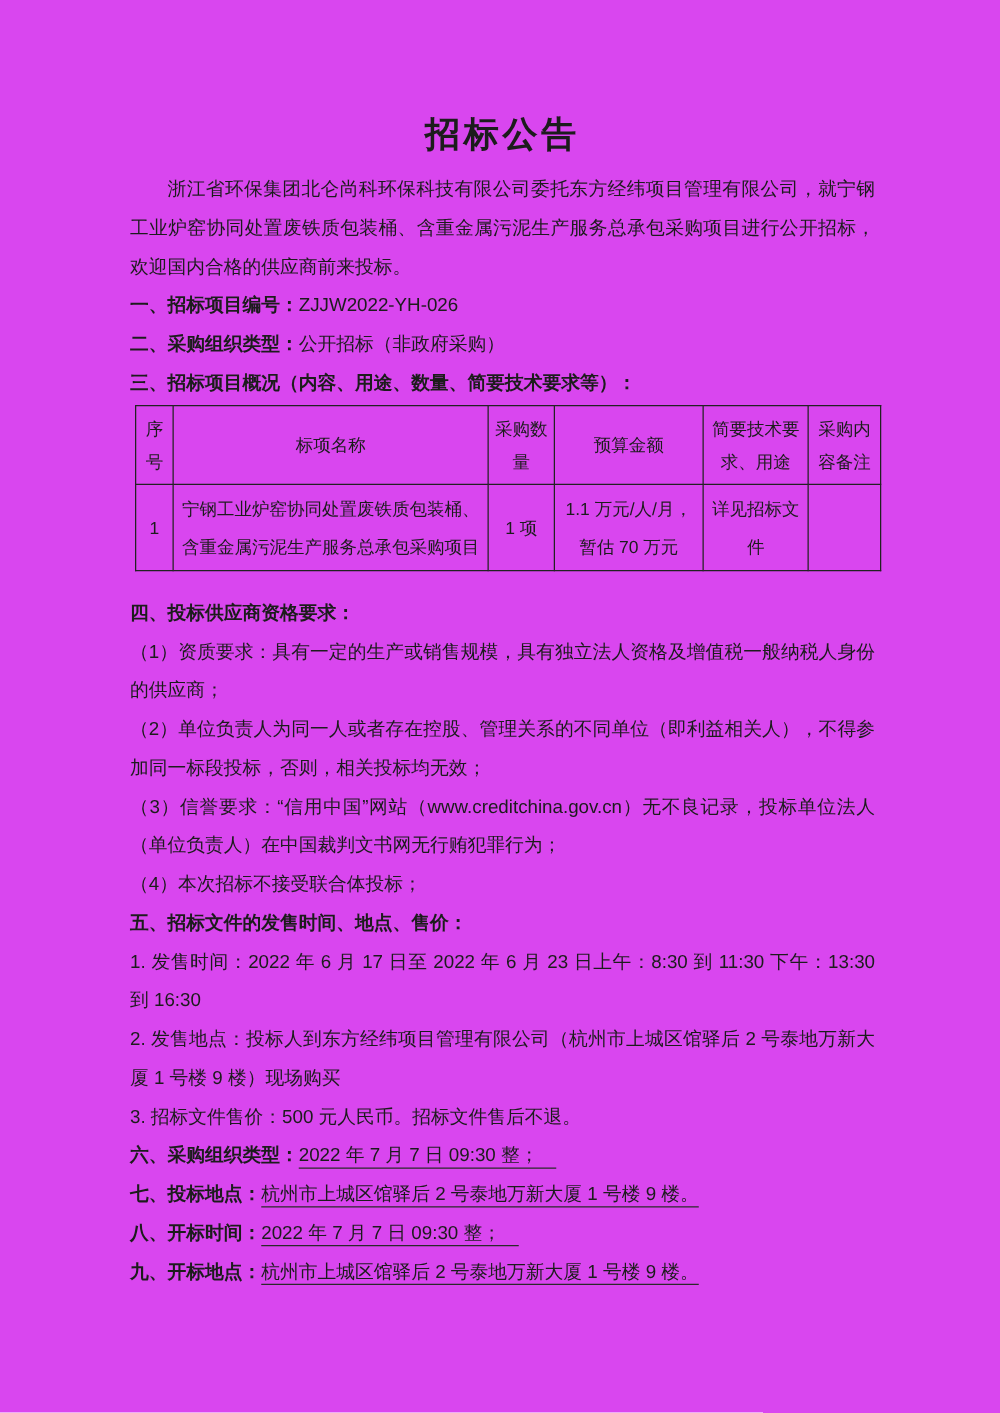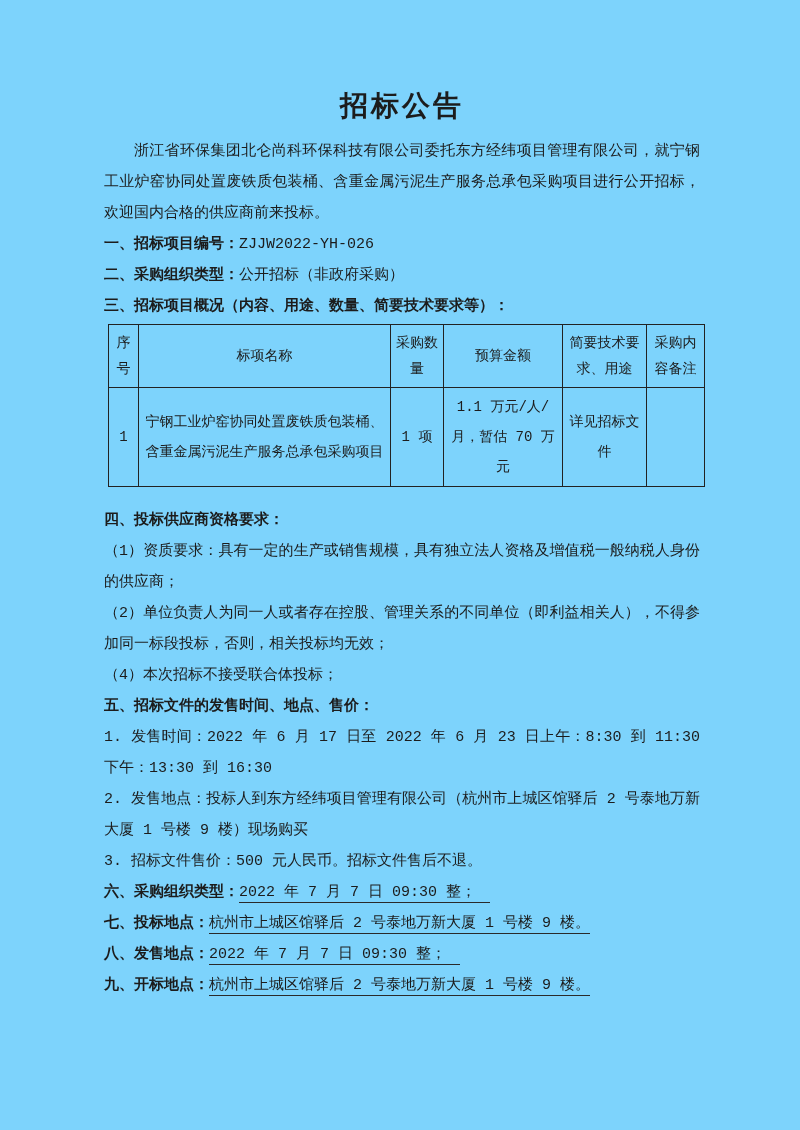--- a/index.html
+++ b/index.html
@@ -1,20 +1,20 @@
 <!DOCTYPE html>
 <html><head>
 <meta charset="utf-8">
 <style>
   html,body { margin:0; padding:0; background:#ffffff; }
   .page {
     position:relative;
     width:800px; height:1130px;
-    background:#7dd3fc;
-    font-family:Liberation Mono, monospace;
+    background:#d946ef;
+    font-family:Liberation Sans, sans-serif;
     color:#1c1c1c;
     overflow:hidden;
   }
   .content { padding:88px 100px 0 104px; }
   .title {
     margin:0 0 8px 0;
     font-size:28px; line-height:40px;
     font-weight:700; text-align:center;
     letter-spacing:3px;
   }
@@ -93,30 +93,31 @@
         <td>详见招标文件</td>
         <td></td>
       </tr>
     </tbody>
       </table>
 
     <p class="heading mt"><span class="lbl">四、投标供应商资格要求：</span></p>
 
     <p>（1）资质要求：具有一定的生产或销售规模，具有独立法人资格及增值税一般纳税人身份的供应商；</p>
     <p>（2）单位负责人为同一人或者存在控股、管理关系的不同单位（即利益相关人），不得参加同一标段投标，否则，相关投标均无效；</p>
+    <p>（3）信誉要求：“信用中国”网站（www.creditchina.gov.cn）无不良记录，投标单位法人（单位负责人）在中国裁判文书网无行贿犯罪行为；</p>
     <p>（4）本次招标不接受联合体投标；</p>
 
     <p class="heading"><span class="lbl">五、招标文件的发售时间、地点、售价：</span></p>
 
     <p>1. 发售时间：2022 年 6 月 17 日至 2022 年 6 月 23 日上午：8:30 到 11:30 下午：13:30 到 16:30</p>
     <p>2. 发售地点：投标人到东方经纬项目管理有限公司（杭州市上城区馆驿后 2 号泰地万新大厦 1 号楼 9 楼）现场购买</p>
     <p>3. 招标文件售价：500 元人民币。招标文件售后不退。</p>
 
     <p class="heading"><span class="lbl">六、采购组织类型：</span><span class="u u-ext">2022 年 7 月 7 日 09:30 整；</span></p>
 
     <p class="heading"><span class="lbl">七、投标地点：</span><span class="u">杭州市上城区馆驿后 2 号泰地万新大厦 1 号楼 9 楼。</span></p>
 
-    <p class="heading"><span class="lbl">八、发售地点：</span><span class="u u-ext">2022 年 7 月 7 日 09:30 整；</span></p>
+    <p class="heading"><span class="lbl">八、开标时间：</span><span class="u u-ext">2022 年 7 月 7 日 09:30 整；</span></p>
 
     <p class="heading"><span class="lbl">九、开标地点：</span><span class="u">杭州市上城区馆驿后 2 号泰地万新大厦 1 号楼 9 楼。</span></p>
 
   </div>
 </div>
 
 </body></html>

